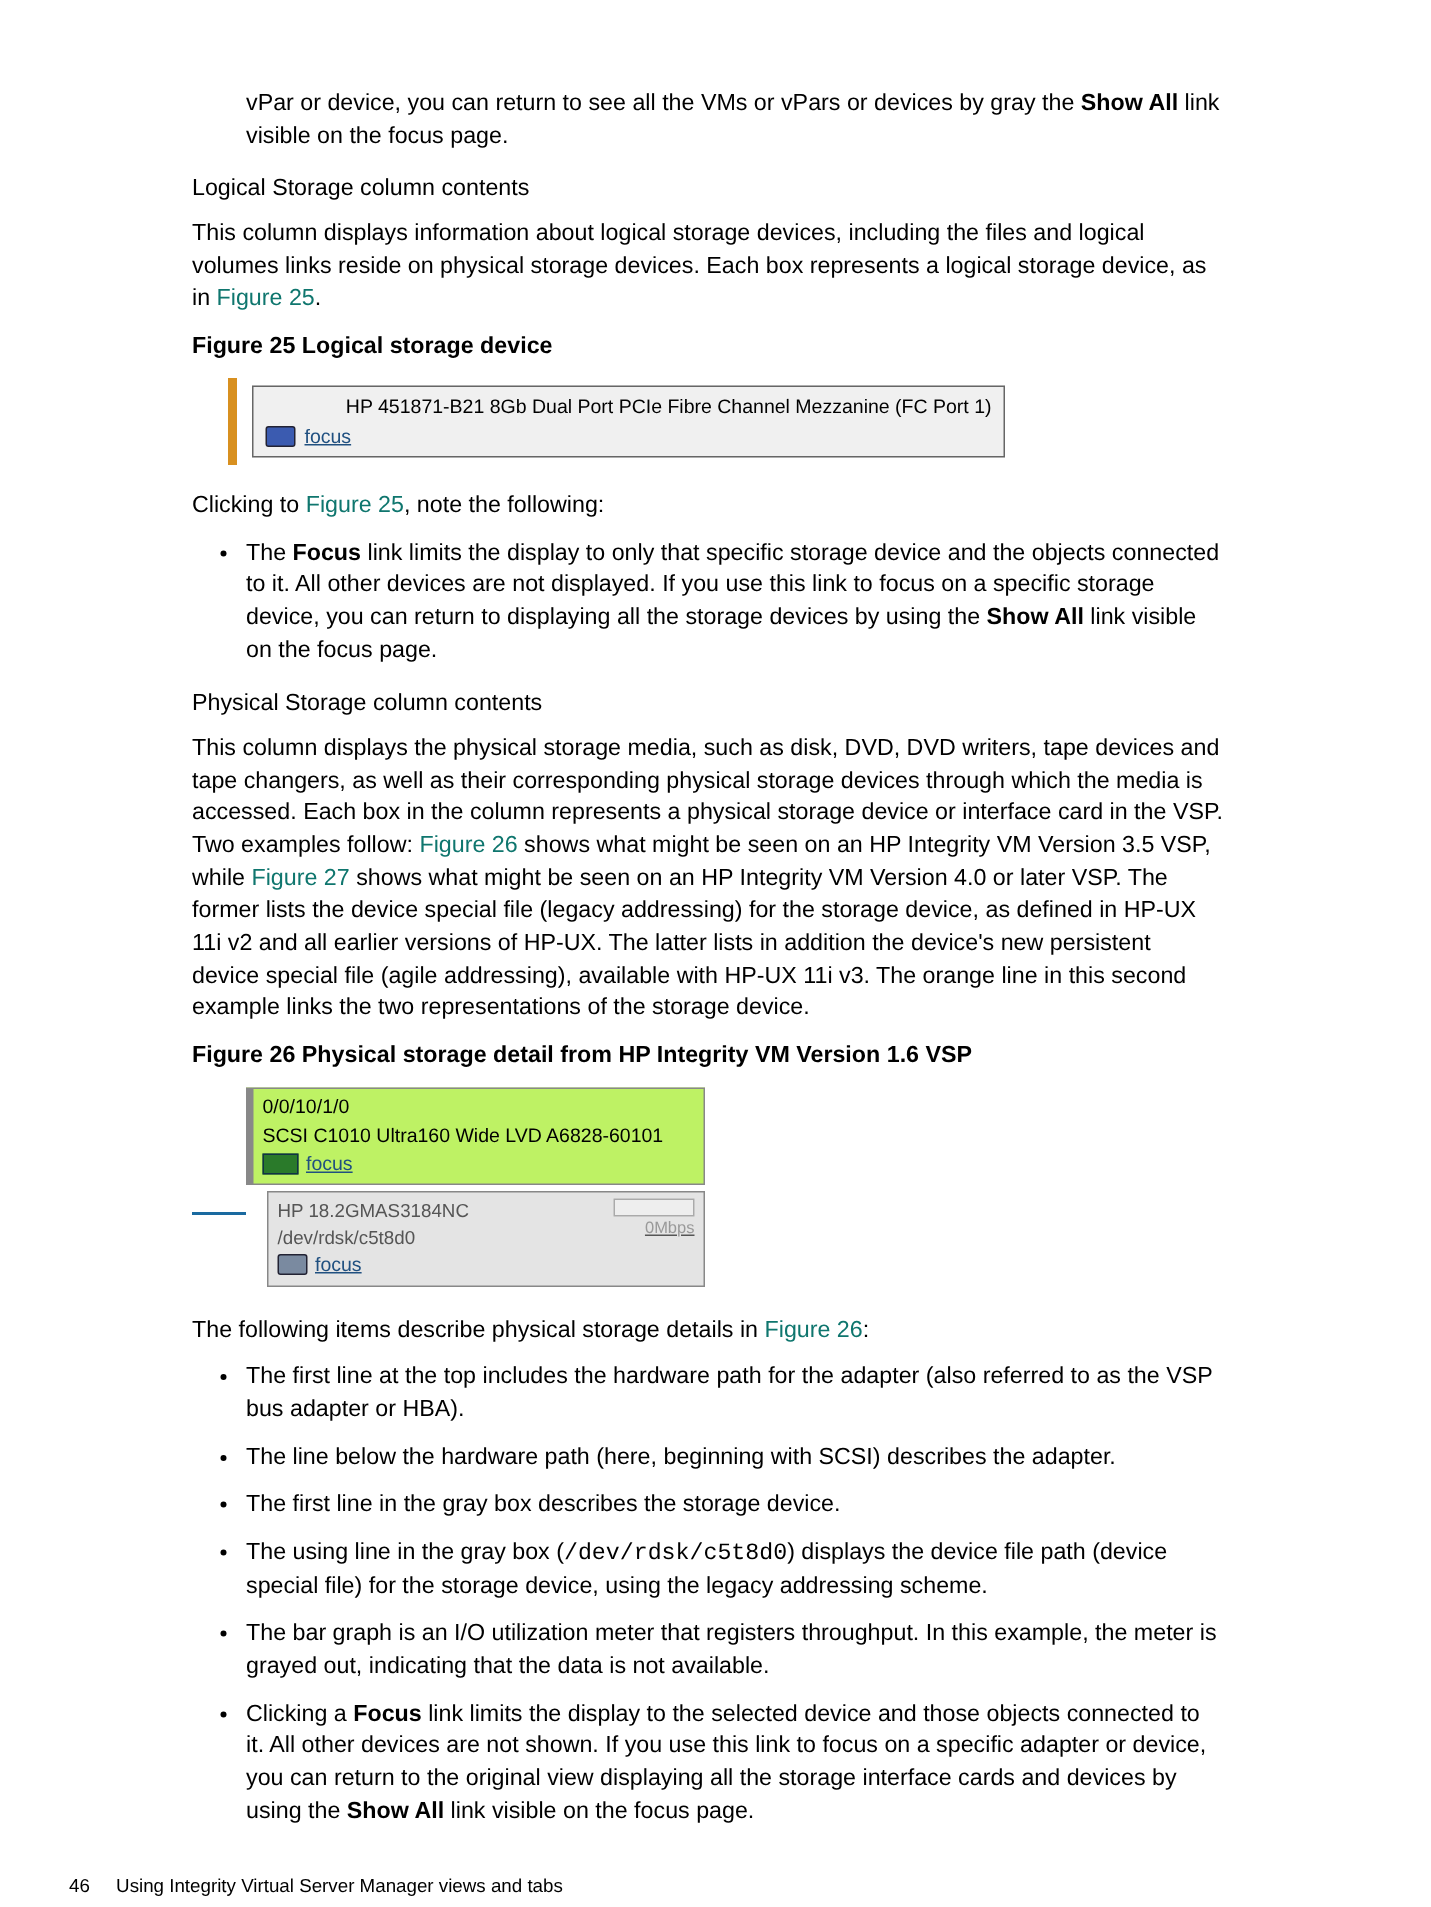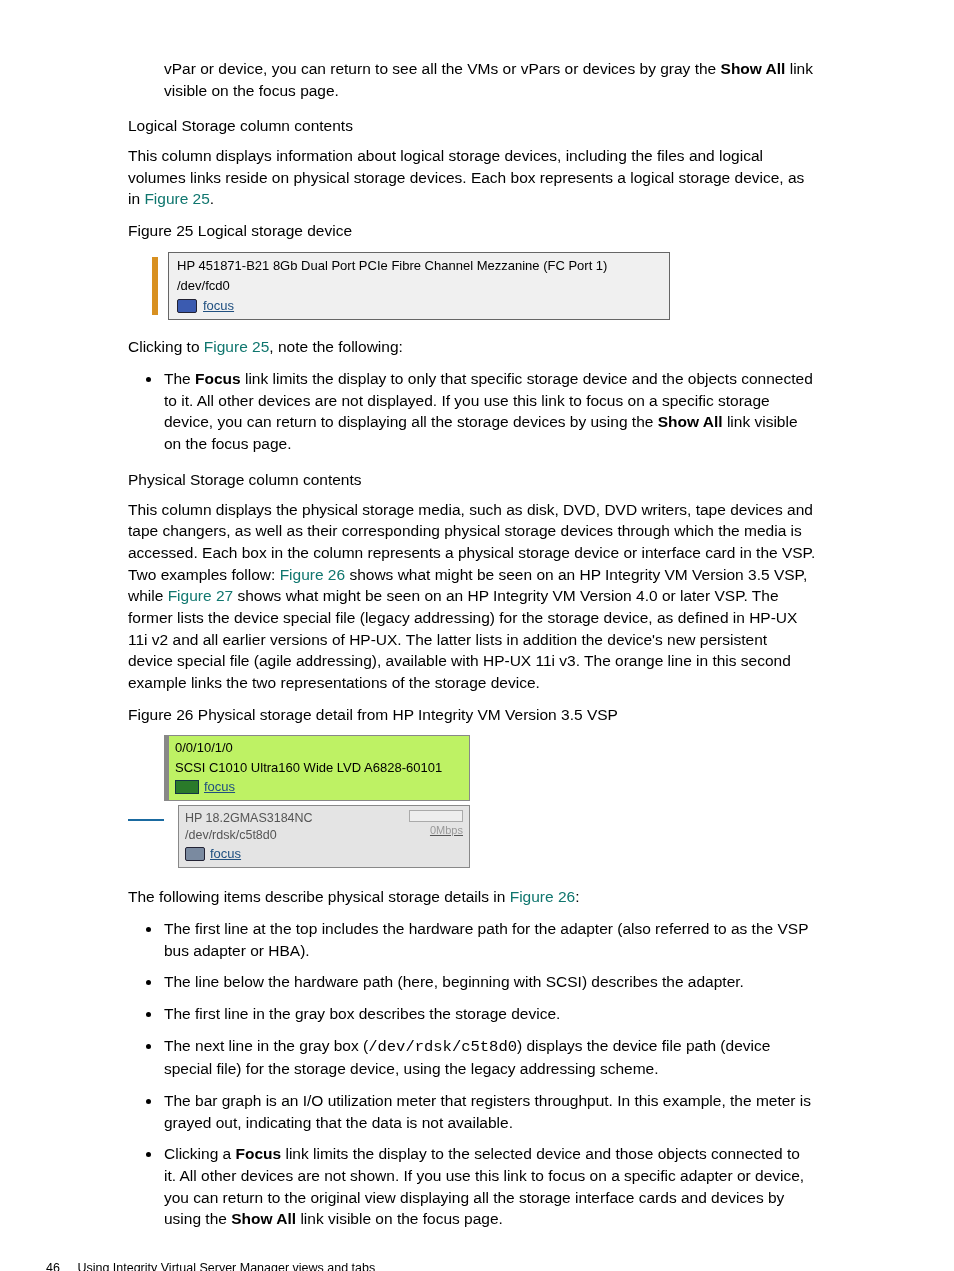--- a/index.html
+++ b/index.html
@@ -14,21 +14,21 @@
   }
   .indent2 { margin-left: 118px; }
   p { margin: 6px 0 10px 0; }
   .para-main { margin-left: 82px; }
   .sub-head {
     margin-left: 82px;
     margin-top: 14px;
     margin-bottom: 8px;
   }
   .fig-title {
-    font-weight: normal;
+    font-weight: bold;
     margin-left: 82px;
     margin-top: 4px;
     margin-bottom: 10px;
   }
   .link { color: #0f766e; }
   ul.bullets {
     margin: 8px 0 8px 82px;
     padding-left: 34px;
   }
   ul.bullets li {
@@ -44,20 +44,21 @@
     color: #000;
   }
   .footer-num { display:inline-block; margin-right: 14px; }
   
   .fig25-wrap {
     margin-left: 106px;
     margin-top: 6px;
     margin-bottom: 16px;
     display: flex;
     align-items: center;
+    text-align: right;
   }
   .fig25-bar {
     width: 6px;
     height: 58px;
     background: #d89020;
     margin-right: 10px;
     position: relative;
   }
   .fig25-box {
     border: 1px solid #666;
@@ -174,21 +175,20 @@
 <p class="para-main">
   <span>This column displays information about logical storage devices, including the files and logical volumes links reside on physical storage devices. Each box represents a logical storage device, as in </span><span class="link">Figure 25</span><span>.</span>
 </p>
 
 <p class="fig-title">Figure 25 Logical storage device</p>
 
 <div class="fig25-wrap">
   <div class="fig25-bar"></div>
   <div class="fig25-box">
     <div class="line1">HP 451871-B21 8Gb Dual Port PCIe Fibre Channel Mezzanine (FC Port 1)</div>
-    <div class="line2">/dev/fcd0</div>
     <div class="fig25-focus">
       <span class="disk-icon"></span>
       <span class="focus-link">focus</span>
     </div>
   </div>
 </div>
 
 <p class="para-main">
   <span>Clicking to </span><span class="link">Figure 25</span><span>, note the following:</span>
 </p>
@@ -198,21 +198,21 @@
     <span>The </span><span class="bold">Focus</span><span> link limits the display to only that specific storage device and the objects connected to it. All other devices are not displayed. If you use this link to focus on a specific storage device, you can return to displaying all the storage devices by using the </span><span class="bold">Show All</span><span> link visible on the focus page.</span>
   </li>
 </ul>
 
 <p class="sub-head">Physical Storage column contents</p>
 
 <p class="para-main">
   <span>This column displays the physical storage media, such as disk, DVD, DVD writers, tape devices and tape changers, as well as their corresponding physical storage devices through which the media is accessed. Each box in the column represents a physical storage device or interface card in the VSP. Two examples follow: </span><span class="link">Figure 26</span><span> shows what might be seen on an HP Integrity VM Version 3.5 VSP, while </span><span class="link">Figure 27</span><span> shows what might be seen on an HP Integrity VM Version 4.0 or later VSP. The former lists the device special file (legacy addressing) for the storage device, as defined in HP-UX 11i v2 and all earlier versions of HP-UX. The latter lists in addition the device's new persistent device special file (agile addressing), available with HP-UX 11i v3. The orange line in this second example links the two representations of the storage device.</span>
 </p>
 
-<p class="fig-title">Figure 26 Physical storage detail from HP Integrity VM Version 3.5 VSP</p>
+<p class="fig-title">Figure 26 Physical storage detail from HP Integrity VM Version 1.6 VSP</p>
 
 <div class="fig26-wrap">
   <div class="fig26-conn"></div>
   <div class="fig26-col">
     <div class="fig26-top">
       <div class="hw">0/0/10/1/0</div>
       <div class="ad">SCSI C1010 Ultra160 Wide LVD A6828-60101</div>
       <div class="frow">
         <span class="card-icon"></span>
         <span class="focus-link">focus</span>
@@ -235,21 +235,21 @@
 
 <p class="para-main">
   <span>The following items describe physical storage details in </span><span class="link">Figure 26</span><span>:</span>
 </p>
 
 <ul class="bullets">
   <li>The first line at the top includes the hardware path for the adapter (also referred to as the VSP bus adapter or HBA).</li>
   <li>The line below the hardware path (here, beginning with SCSI) describes the adapter.</li>
   <li>The first line in the gray box describes the storage device.</li>
   <li>
-    <span>The next line in the gray box (</span><span class="mono">/dev/rdsk/c5t8d0</span><span>) displays the device file path (device special file) for the storage device, using the legacy addressing scheme.</span>
+    <span>The using line in the gray box (</span><span class="mono">/dev/rdsk/c5t8d0</span><span>) displays the device file path (device special file) for the storage device, using the legacy addressing scheme.</span>
   </li>
   <li>The bar graph is an I/O utilization meter that registers throughput. In this example, the meter is grayed out, indicating that the data is not available.</li>
   <li>
     <span>Clicking a </span><span class="bold">Focus</span><span> link limits the display to the selected device and those objects connected to it. All other devices are not shown. If you use this link to focus on a specific adapter or device, you can return to the original view displaying all the storage interface cards and devices by using the </span><span class="bold">Show All</span><span> link visible on the focus page.</span>
   </li>
 </ul>
 
 <div class="footer">
   <span class="footer-num">46</span>
   <span>Using Integrity Virtual Server Manager views and tabs</span>

